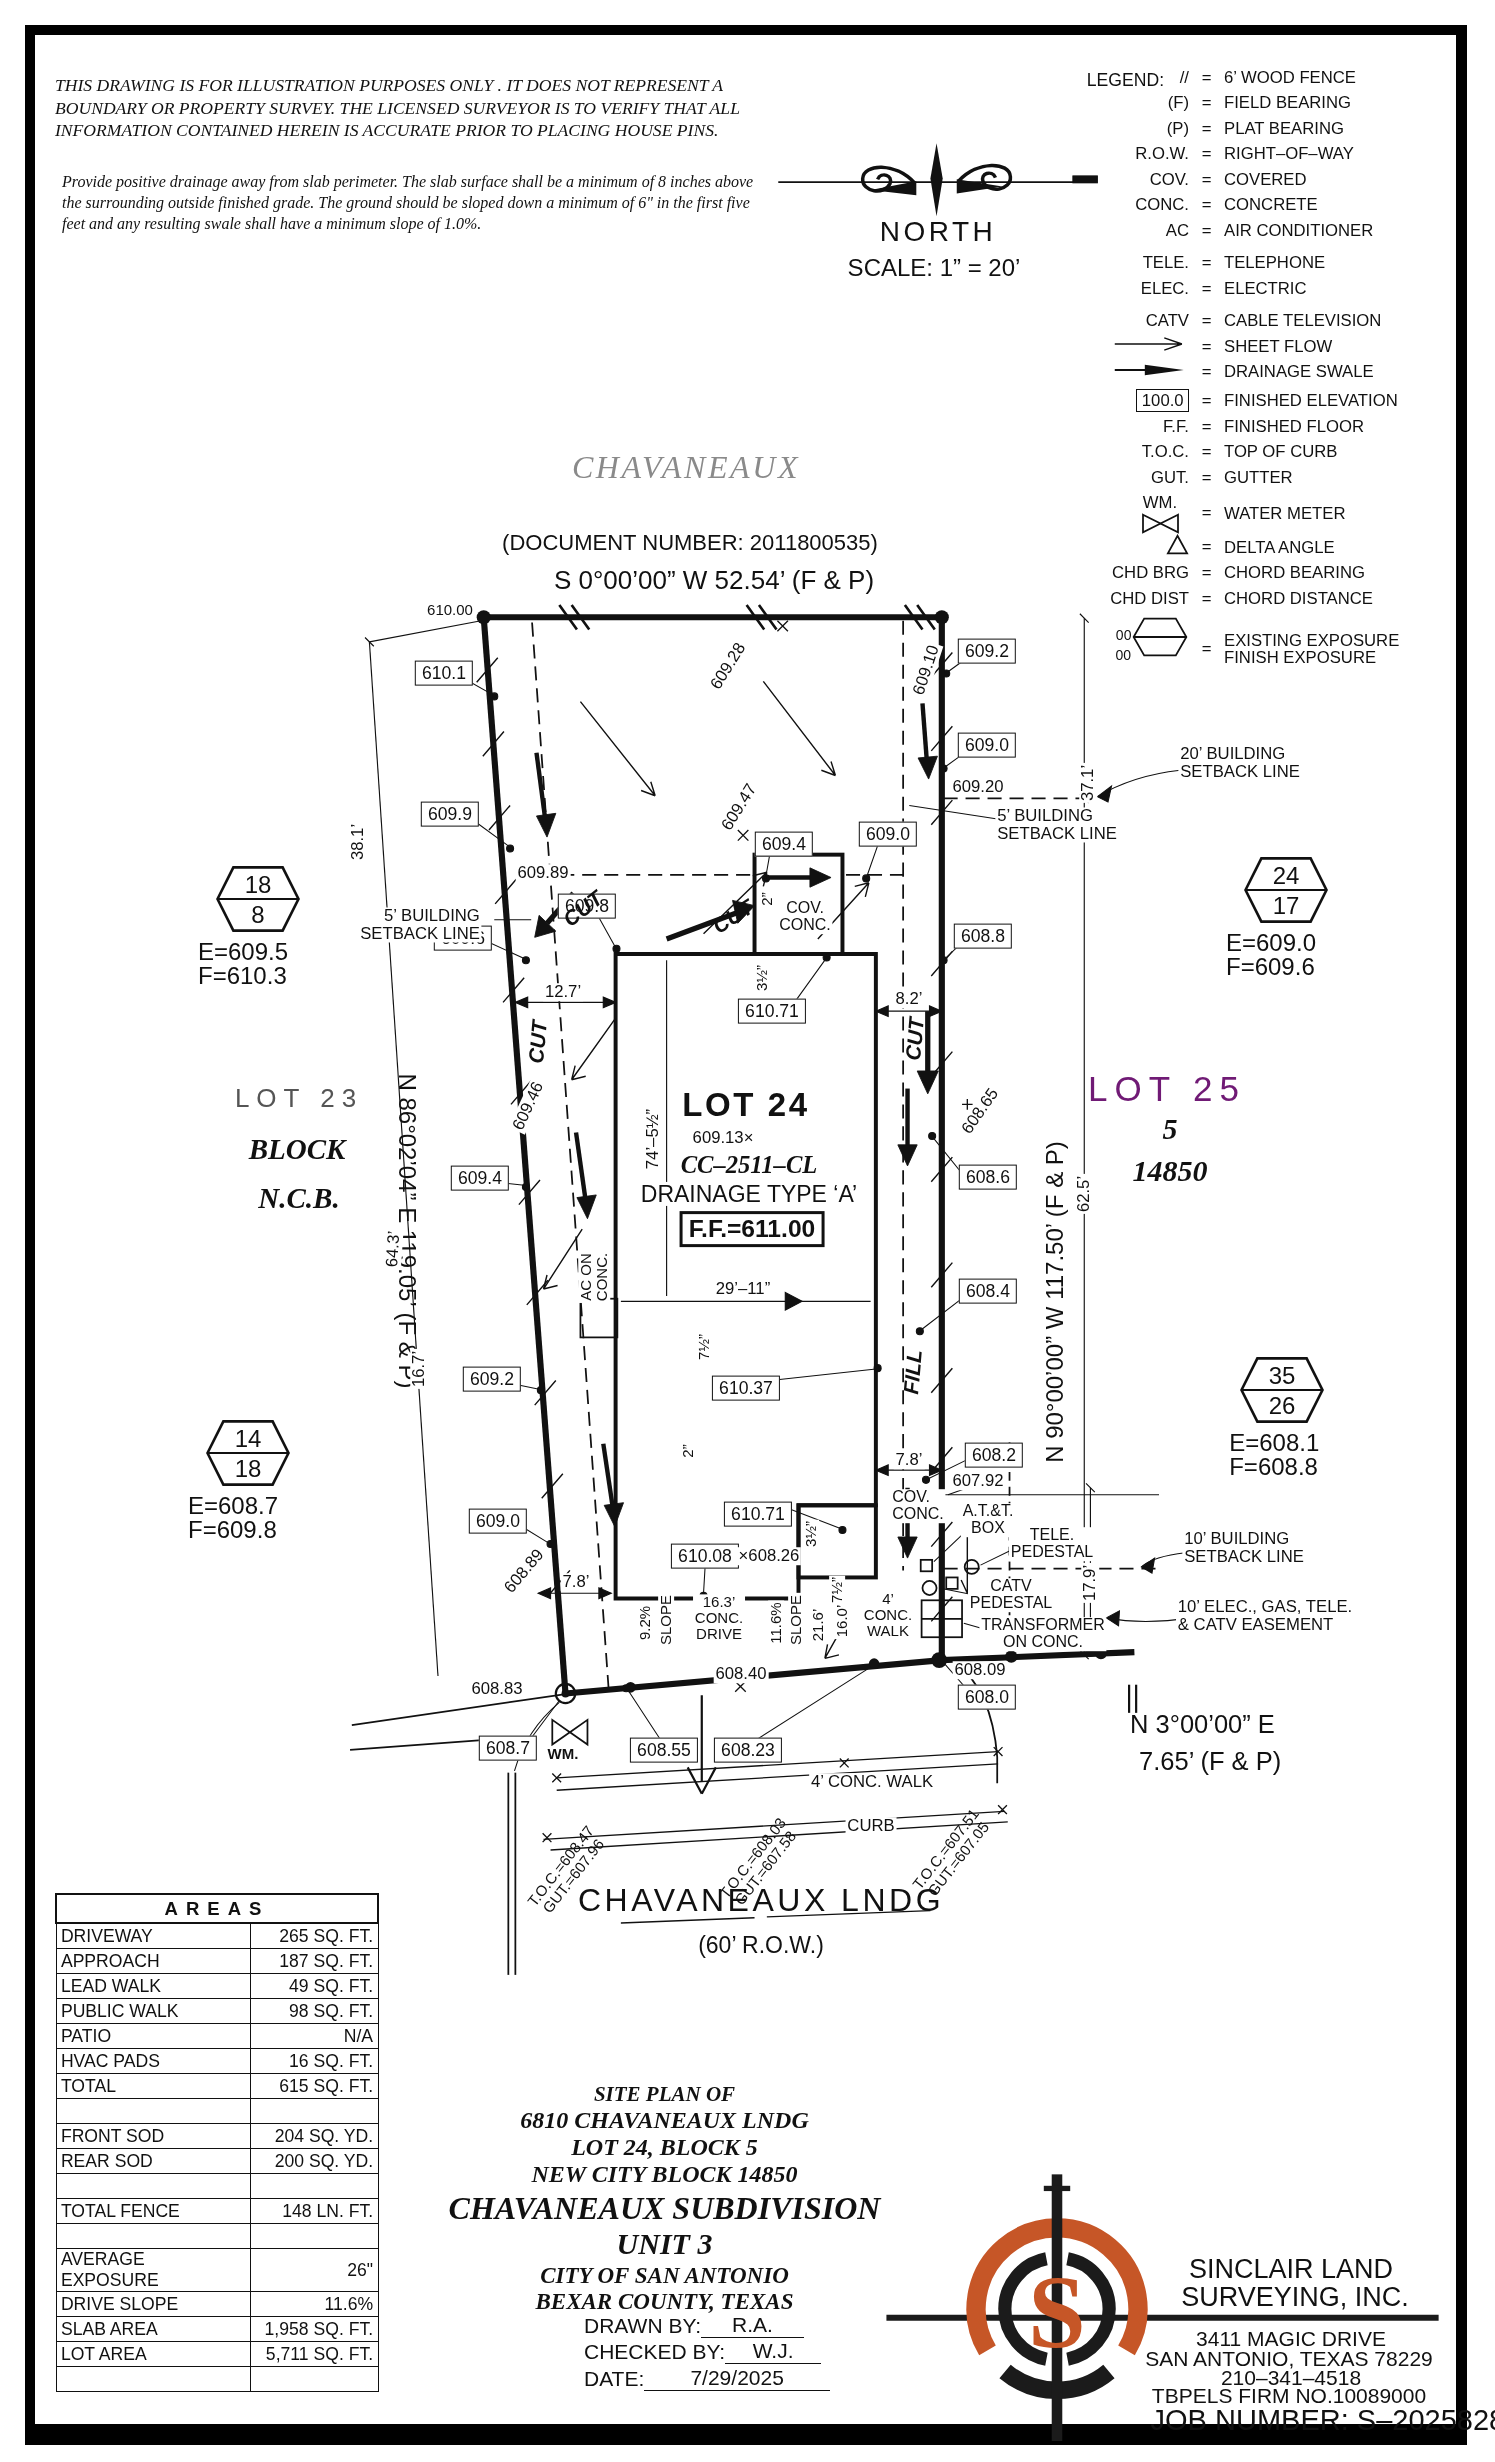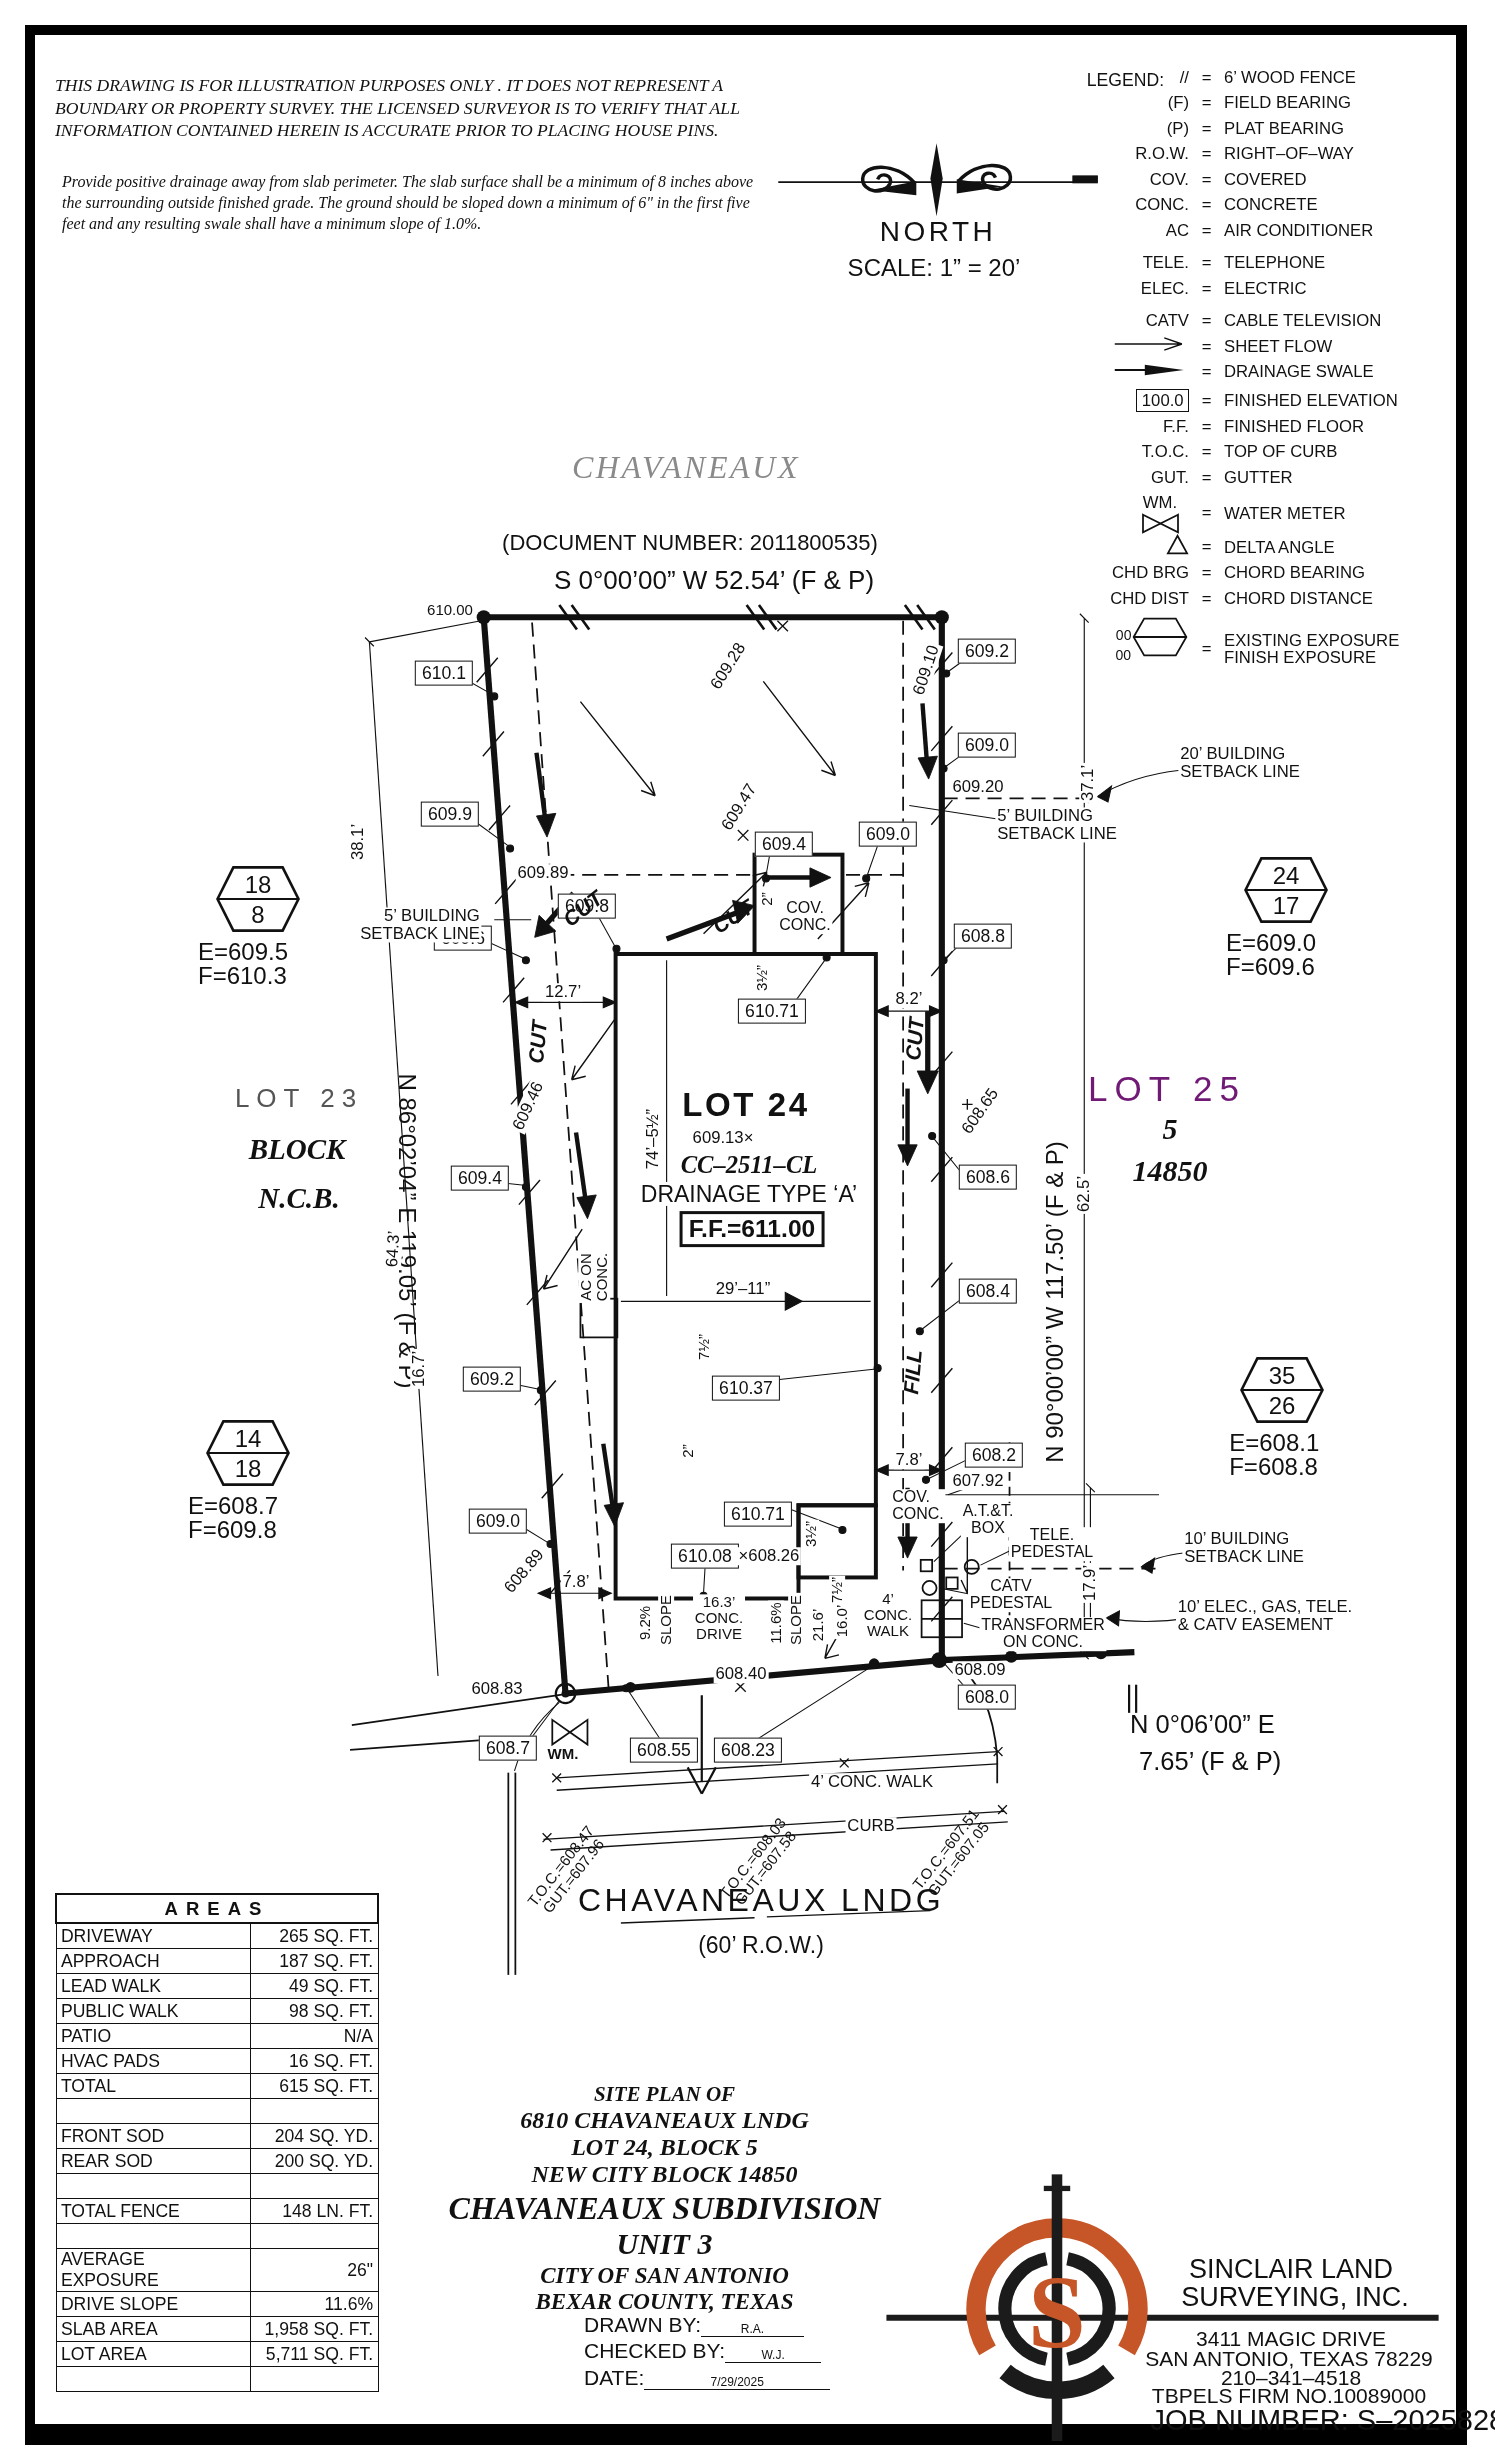--- a/index.html
+++ b/index.html
@@ -27,21 +27,21 @@
   .gray-title{color:#8a8a8a;font-family:"Liberation Serif",serif;font-style:italic;
               font-size:32px;letter-spacing:2.6px;text-align:center;width:616px;}
   .serifbi{font-family:"Liberation Serif",serif;font-style:italic;font-weight:bold;}
   table.areas{position:absolute;left:55px;top:1893px;width:324px;border-collapse:collapse;
               font-size:17.6px;}
   table.areas th{border:2.2px solid #111;font-size:18.5px;letter-spacing:8px;padding:2.6px 0;}
   table.areas td{border:1.8px solid #111;height:24px;padding:0 4.4px;}
   td.av{width:118px;text-align:right;}
   .tb{position:absolute;left:440px;top:2082px;width:449px;text-align:center;}
   .staffrow{position:absolute;left:584px;width:220px;display:flex;font-size:21px;align-items:flex-end;}
-  .staffval{flex:1;border-bottom:1.8px solid #111;text-align:center;font-size:12px;}
+  .staffval{flex:1;border-bottom:1.8px solid #111;text-align:center;font-size:21px;}
   .hexwrap{position:absolute;width:88px;text-align:center;}
   .hexnum{position:absolute;width:100%;text-align:center;font-size:24px;}
   .curveblk{position:absolute;left:304px;top:1785px;width:193px;text-align:right;
             font-size:23px;line-height:1.4;}
 </style>
 </head>
 <body>
 
 <div class="sheet">
 
@@ -363,21 +363,21 @@
 FINISH EXPOSURE</span>
       </div>
   </div>
 
   <div class="abs gray-title" style="left:378px;top:449px">CHAVANEAUX</div>
   <div class="abs ctr" style="left:690px;top:543px;font-size:22px;white-space:nowrap">(DOCUMENT  NUMBER:  2011800535)</div>
   <div class="abs ctr" style="left:714px;top:580px;font-size:26px;white-space:nowrap">S  0°00’00”  W  52.54’  (F  &amp;  P)</div>
 
   <div class="abs" style="left:407px;top:1231px;transform:translate(-50%,-50%) rotate(90deg);font-size:24px;white-space:nowrap">N  86°02’04”  E  119.05’  (F  &amp;  P)</div>
   <div class="abs" style="left:1055px;top:1302px;transform:translate(-50%,-50%) rotate(-90deg);font-size:24px;white-space:nowrap">N  90°00’00”  W  117.50’  (F  &amp;  P)</div>
-  <div class="abs" style="left:1130px;top:1724px;transform:translateY(-50%);font-size:25.5px;white-space:nowrap">N  0°06’00”  E</div>
+  <div class="abs" style="left:1130px;top:1724px;transform:translateY(-50%);font-size:25.5px;white-space:nowrap">N  3°00’00”  E</div>
   <div class="abs" style="left:1139px;top:1761px;transform:translateY(-50%);font-size:25.5px;white-space:nowrap">7.65’  (F  &amp;  P)</div>
 
   <div class="pl" style="left:299px;top:1099px;font-size:26px;letter-spacing:7px;color:#555;background:none">LOT  23</div>
   <div class="pl serifbi" style="left:297px;top:1149px;font-size:29px;background:none">BLOCK</div>
   <div class="pl serifbi" style="left:299px;top:1198px;font-size:29px;background:none">N.C.B.</div>
   <div class="pl" style="left:1167px;top:1089px;font-size:35px;letter-spacing:7px;color:#701a75;background:none">LOT  25</div>
   <div class="pl serifbi" style="left:1170px;top:1129px;font-size:30px;background:none">5</div>
   <div class="pl serifbi" style="left:1170px;top:1171px;font-size:30px;background:none">14850</div>
 
   <div class="pl" style="left:746px;top:1105px;font-size:33px;font-weight:bold;letter-spacing:2.6px">LOT 24</div>

